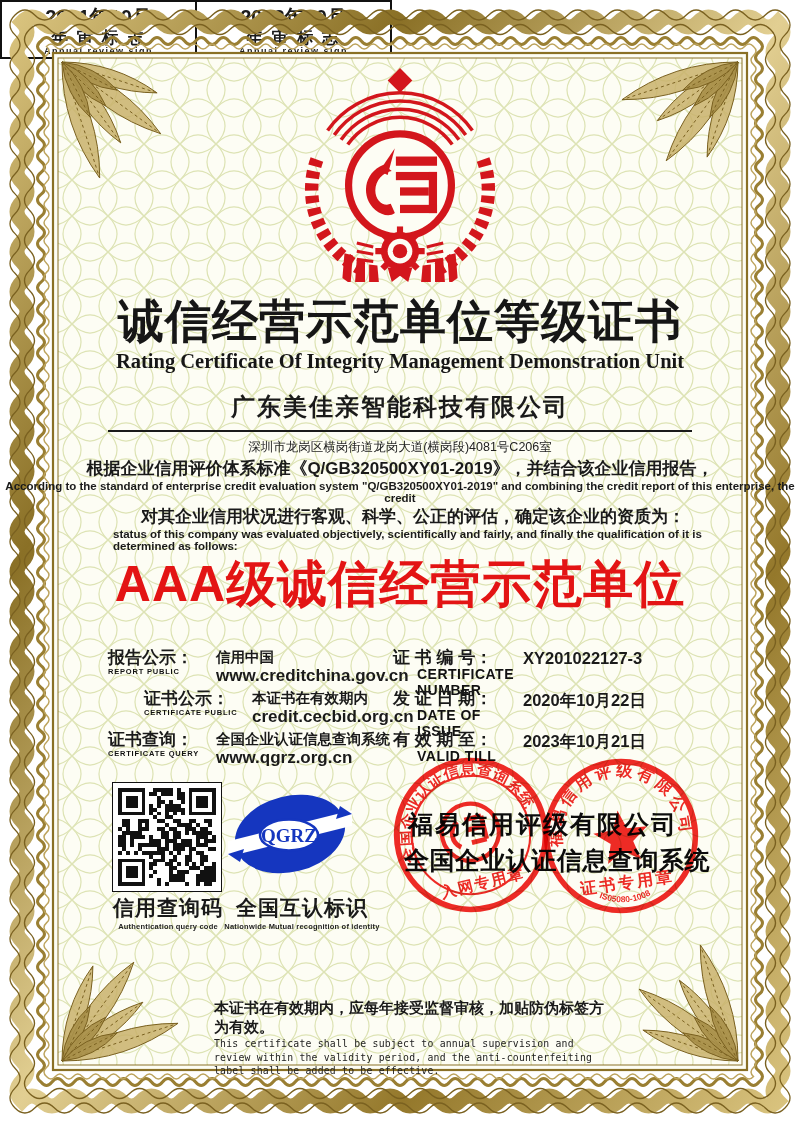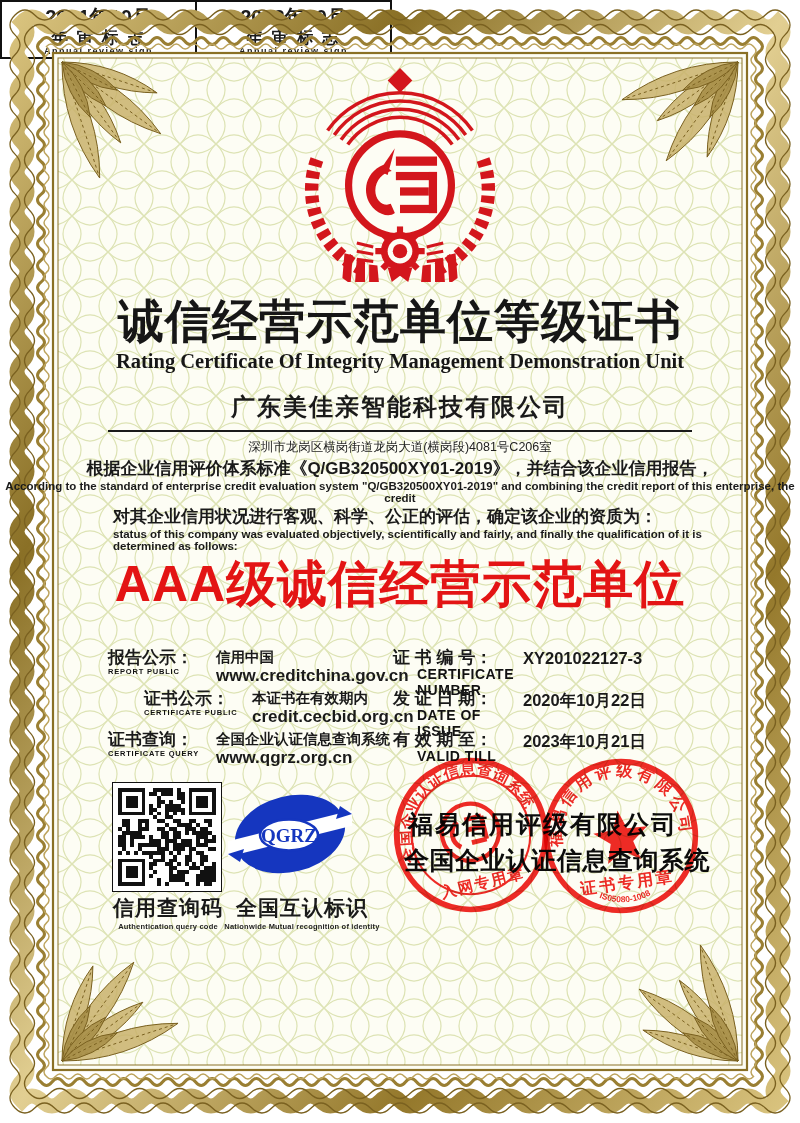--- a/index.html
+++ b/index.html
@@ -10,21 +10,21 @@
   .abs{position:absolute;z-index:2;}
   .ctr{left:0;width:800px;text-align:center;}
 
   .title-cn{top:291px;font-size:46px;font-weight:800;letter-spacing:1px;color:#161616;}
   .title-en{top:350px;font-size:20.5px;font-weight:700;font-family:"Liberation Serif",serif;color:#161616;}
   .company{top:391px;font-size:24px;font-weight:700;letter-spacing:2px;}
   .divider{top:430px;left:108px;width:584px;border-top:2px solid #1a1a1a;height:0;}
   .address{top:439px;font-size:12.5px;font-weight:400;color:#222;}
   .para1{top:457px;font-size:17px;font-weight:700;}
   .para1en{top:480px;font-size:11.5px;font-weight:700;}
-  .para2{top:505px;left:113px;width:600px;font-size:17px;font-weight:700;text-align:left;}
+  .para2{top:505px;left:113px;width:600px;font-size:17px;font-weight:700;text-align:center;}
   .para2en{top:528px;left:113px;width:620px;font-size:11.5px;font-weight:700;text-align:left;}
   .award{top:551px;font-size:50px;font-weight:900;color:#e31414;letter-spacing:1px;}
   .awarden{top:612px;font-size:22px;font-weight:800;color:#e31414;font-family:"Liberation Serif",serif;}
 
   .frow{position:absolute;z-index:2;display:flex;align-items:flex-start;}
   .flabel .cn{font-size:17px;font-weight:700;line-height:1.05;}
   .flabel .en{font-size:7.5px;font-weight:700;letter-spacing:.8px;color:#111;}
   .fval .v1{font-size:14.5px;font-weight:600;line-height:1.15;}
   .fval .v2{font-size:17px;font-weight:700;line-height:1.15;}
   .fval .v{font-size:16.5px;font-weight:700;}
@@ -585,13 +585,17 @@
       <div class="cn">年 审 标 志</div>
       <div class="en">Annual review sign</div>
     </div>
     <div class="acell">
       <div class="d">2022年10月</div>
       <div class="cn">年 审 标 志</div>
       <div class="en">Annual review sign</div>
     </div>
   </div>
 
+  <div class="abs footer">
+    <div class="cn">本证书在有效期内，应每年接受监督审核，加贴防伪标签方为有效。</div>
+    <div class="en">This certificate shall be subject to annual supervision and review within the validity period, and the anti-counterfeiting label shall be added to be effective.</div>
+  </div>
 </div>
 
 </body></html>

